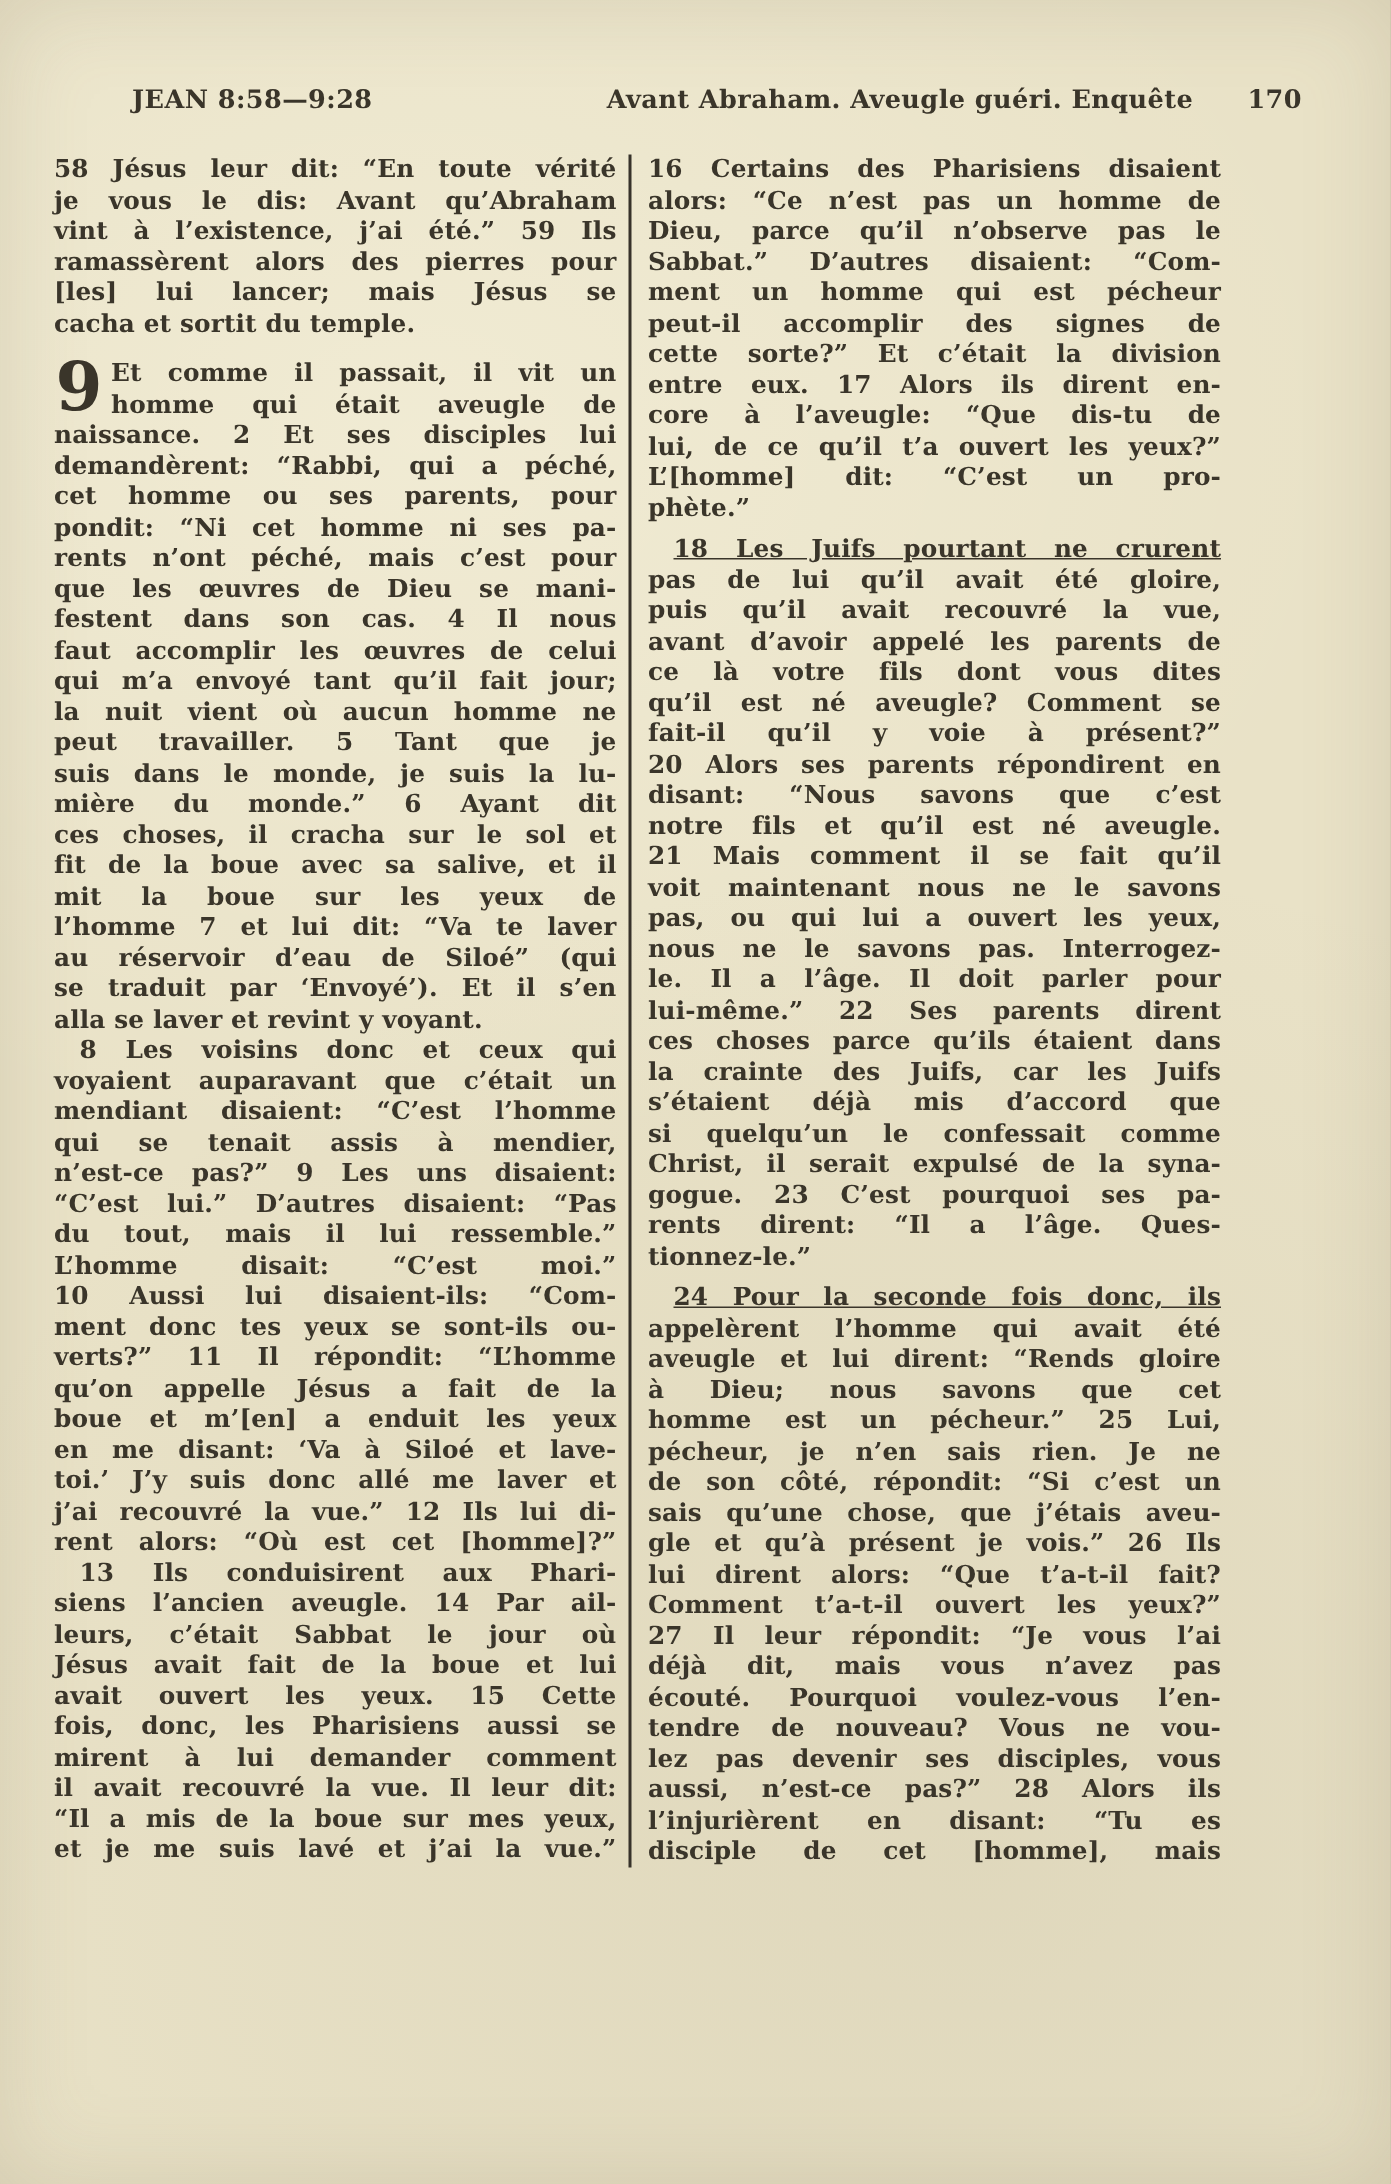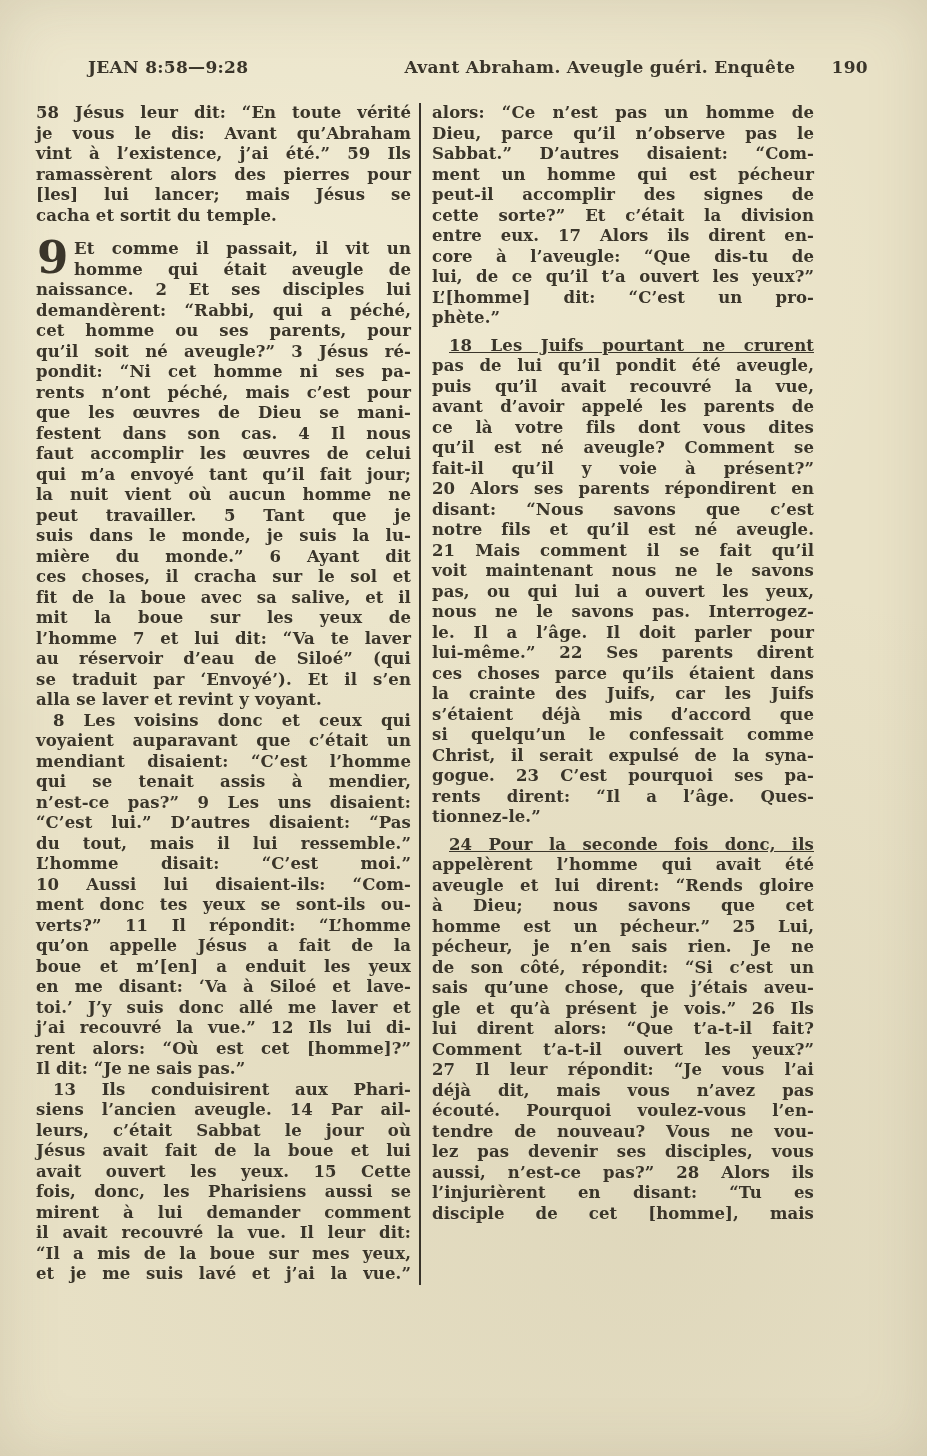--- a/index.html
+++ b/index.html
@@ -70,37 +70,36 @@
   }
 </style>
 </head>
 <body>
 
 <div class="page">
 
   <div class="header">
     <span class="ref">JEAN 8:58—9:28</span>
     <span class="running">Avant Abraham. Aveugle guéri. Enquête</span>
-    <span class="pnum">190</span>
+    <span class="pnum">170</span>
   </div>
 
   <div class="text-block">
     <div class="col left">
         <div class="line">58 Jésus leur dit: “En toute vérité</div>
         <div class="line">je vous le dis: Avant qu’Abraham</div>
         <div class="line">vint à l’existence, j’ai été.” 59 Ils</div>
         <div class="line">ramassèrent alors des pierres pour</div>
         <div class="line">[les] lui lancer; mais Jésus se</div>
         <div class="line end">cacha et sortit du temple.</div>
         <div class="line gap ch ch1"><span class="dropcap">9</span>Et comme il passait, il vit un</div>
         <div class="line ch ch2">homme qui était aveugle de</div>
         <div class="line">naissance. 2 Et ses disciples lui</div>
         <div class="line">demandèrent: “Rabbi, qui a péché,</div>
         <div class="line">cet homme ou ses parents, pour</div>
-        <div class="line">qu’il soit né aveugle?” 3 Jésus ré-</div>
         <div class="line">pondit: “Ni cet homme ni ses pa-</div>
         <div class="line">rents n’ont péché, mais c’est pour</div>
         <div class="line">que les œuvres de Dieu se mani-</div>
         <div class="line">festent dans son cas. 4 Il nous</div>
         <div class="line">faut accomplir les œuvres de celui</div>
         <div class="line">qui m’a envoyé tant qu’il fait jour;</div>
         <div class="line">la nuit vient où aucun homme ne</div>
         <div class="line">peut travailler. 5 Tant que je</div>
         <div class="line">suis dans le monde, je suis la lu-</div>
         <div class="line">mière du monde.” 6 Ayant dit</div>
@@ -121,47 +120,47 @@
         <div class="line">L’homme disait: “C’est moi.”</div>
         <div class="line">10 Aussi lui disaient-ils: “Com-</div>
         <div class="line">ment donc tes yeux se sont-ils ou-</div>
         <div class="line">verts?” 11 Il répondit: “L’homme</div>
         <div class="line">qu’on appelle Jésus a fait de la</div>
         <div class="line">boue et m’[en] a enduit les yeux</div>
         <div class="line">en me disant: ‘Va à Siloé et lave-</div>
         <div class="line">toi.’ J’y suis donc allé me laver et</div>
         <div class="line">j’ai recouvré la vue.” 12 Ils lui di-</div>
         <div class="line">rent alors: “Où est cet [homme]?”</div>
-        <div class="line end">Il dit: “Je ne sais pas.”</div>
         <div class="line indent">13 Ils conduisirent aux Phari-</div>
         <div class="line">siens l’ancien aveugle. 14 Par ail-</div>
         <div class="line">leurs, c’était Sabbat le jour où</div>
         <div class="line">Jésus avait fait de la boue et lui</div>
         <div class="line">avait ouvert les yeux. 15 Cette</div>
         <div class="line">fois, donc, les Pharisiens aussi se</div>
         <div class="line">mirent à lui demander comment</div>
         <div class="line">il avait recouvré la vue. Il leur dit:</div>
         <div class="line">“Il a mis de la boue sur mes yeux,</div>
         <div class="line">et je me suis lavé et j’ai la vue.”</div>
       </div>
     <div class="divider"></div>
     <div class="col right">
+        <div class="line">16 Certains des Pharisiens disaient</div>
         <div class="line">alors: “Ce n’est pas un homme de</div>
         <div class="line">Dieu, parce qu’il n’observe pas le</div>
         <div class="line">Sabbat.” D’autres disaient: “Com-</div>
         <div class="line">ment un homme qui est pécheur</div>
         <div class="line">peut-il accomplir des signes de</div>
         <div class="line">cette sorte?” Et c’était la division</div>
         <div class="line">entre eux. 17 Alors ils dirent en-</div>
         <div class="line">core à l’aveugle: “Que dis-tu de</div>
         <div class="line">lui, de ce qu’il t’a ouvert les yeux?”</div>
         <div class="line">L’[homme] dit: “C’est un pro-</div>
         <div class="line end">phète.”</div>
         <div class="line indent gap">18 Les Juifs pourtant ne crurent</div>
-        <div class="line">pas de lui qu’il pondit été aveugle,</div>
+        <div class="line">pas de lui qu’il avait été gloire,</div>
         <div class="line">puis qu’il avait recouvré la vue,</div>
         <div class="line">avant d’avoir appelé les parents de</div>
         <div class="line">ce là votre fils dont vous dites</div>
         <div class="line">qu’il est né aveugle? Comment se</div>
         <div class="line">fait-il qu’il y voie à présent?”</div>
         <div class="line">20 Alors ses parents répondirent en</div>
         <div class="line">disant: “Nous savons que c’est</div>
         <div class="line">notre fils et qu’il est né aveugle.</div>
         <div class="line">21 Mais comment il se fait qu’il</div>
         <div class="line">voit maintenant nous ne le savons</div>

